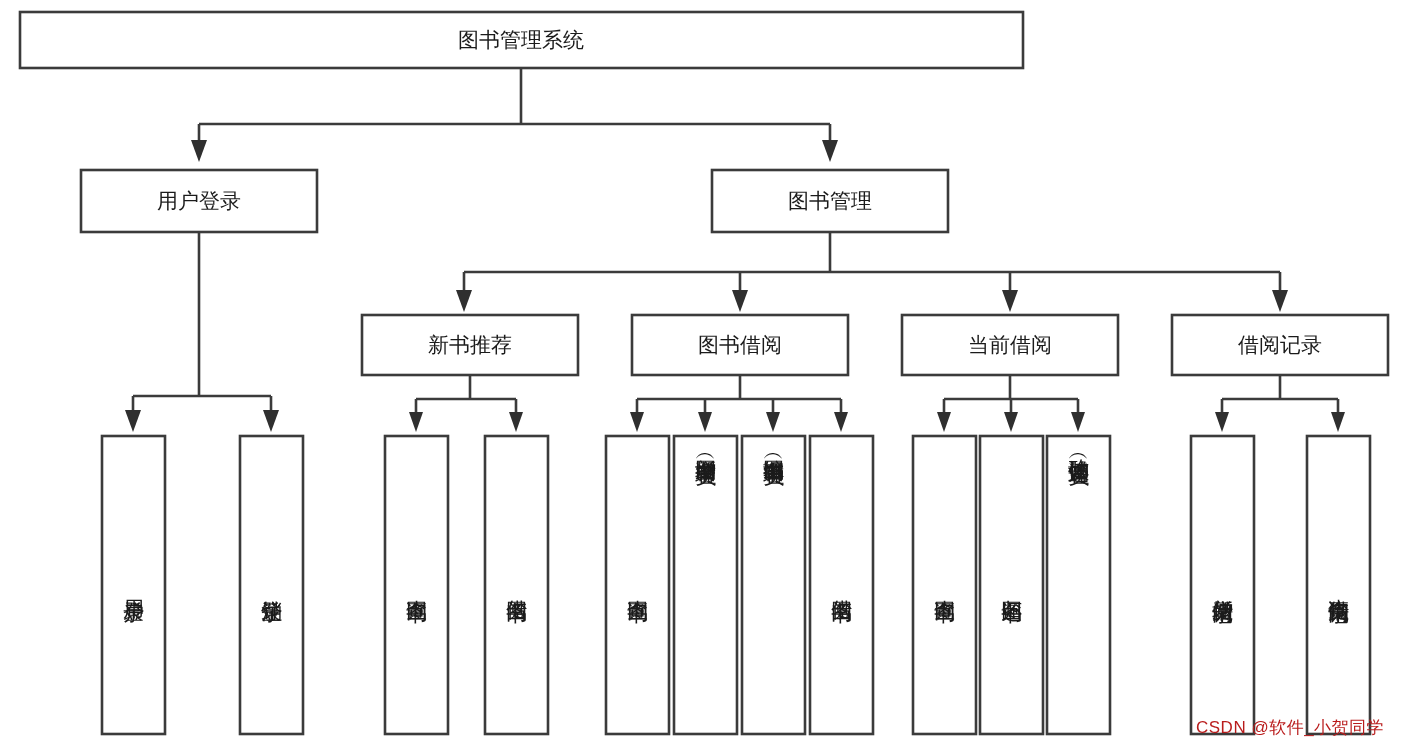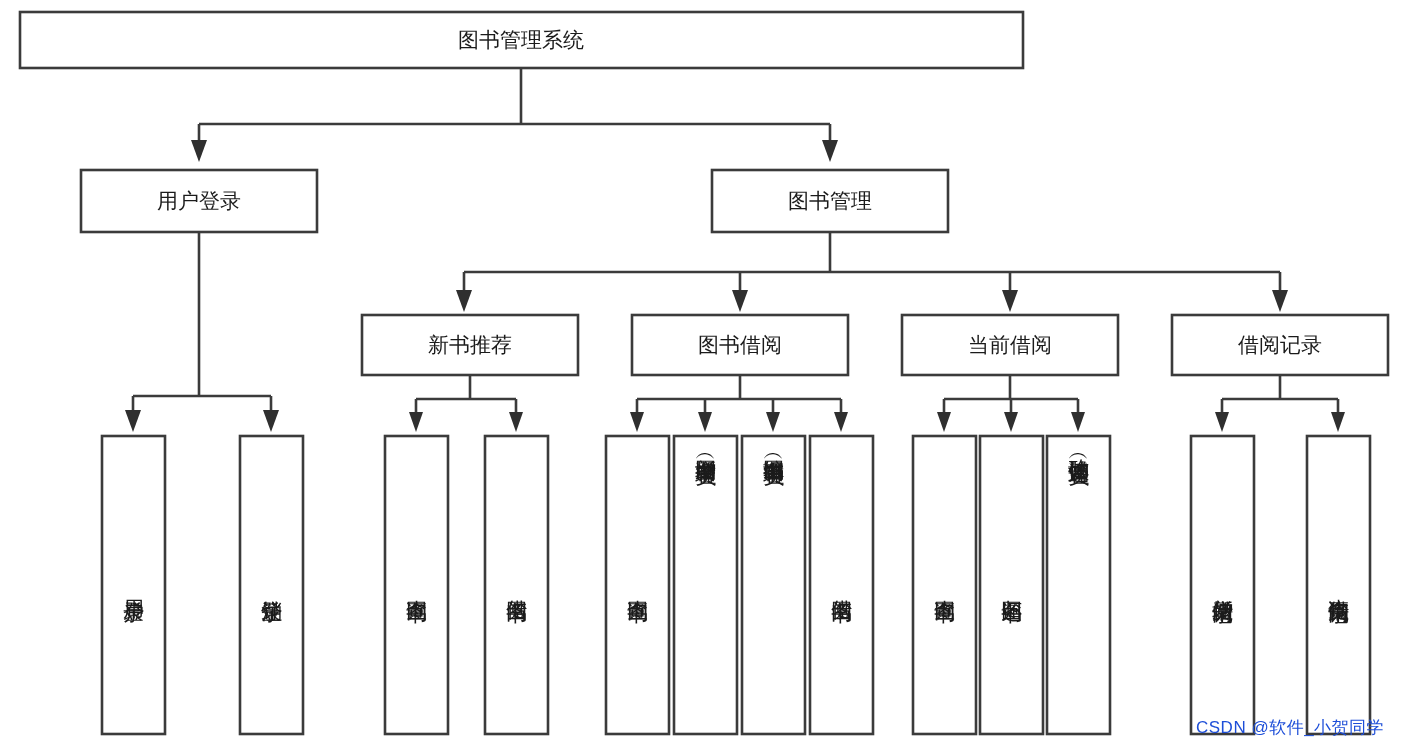--- a/index.html
+++ b/index.html
@@ -67,21 +67,21 @@
   .vlabel-wrap {
     position: absolute;
     display: flex;
     align-items: center;
     justify-content: center;
   }
   .watermark {
     position: absolute;
     font-family: "Liberation Sans", "DejaVu Sans", sans-serif;
     font-size: 17px;
-    color: #1d4ed8;
+    color: #b91c1c;
     white-space: nowrap;
     letter-spacing: 0.5px;
   }
 </style>
 </head>
 <body>
 
 <div id="diagram-root">
 
   <svg class="diagram-svg" viewBox="0 0 1405 747">

